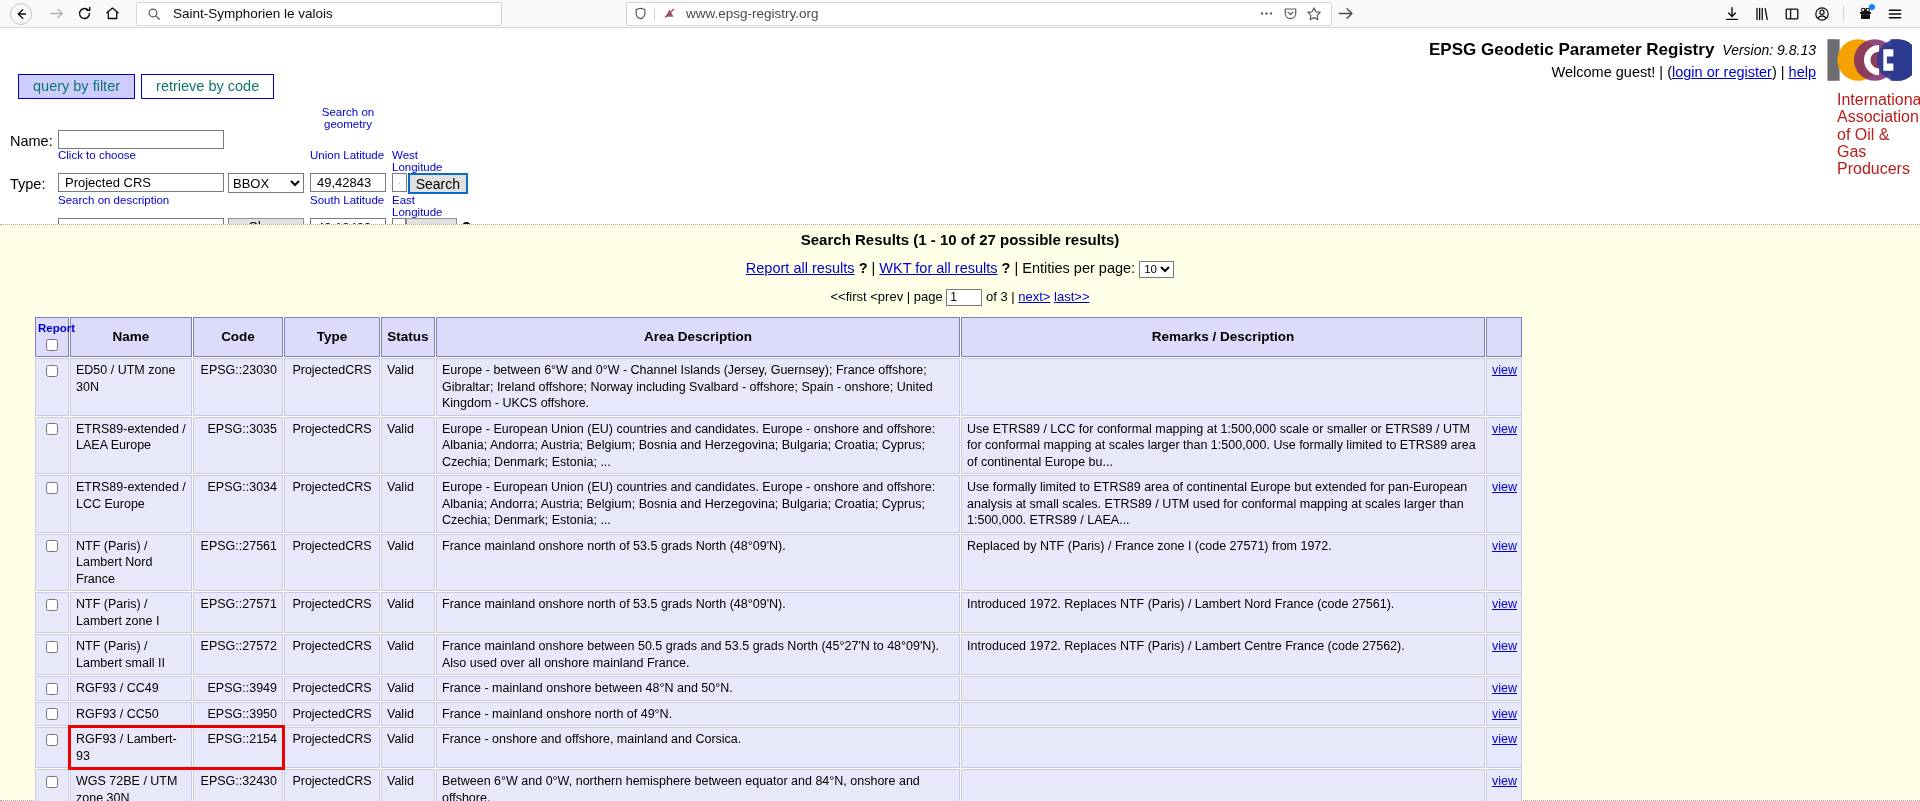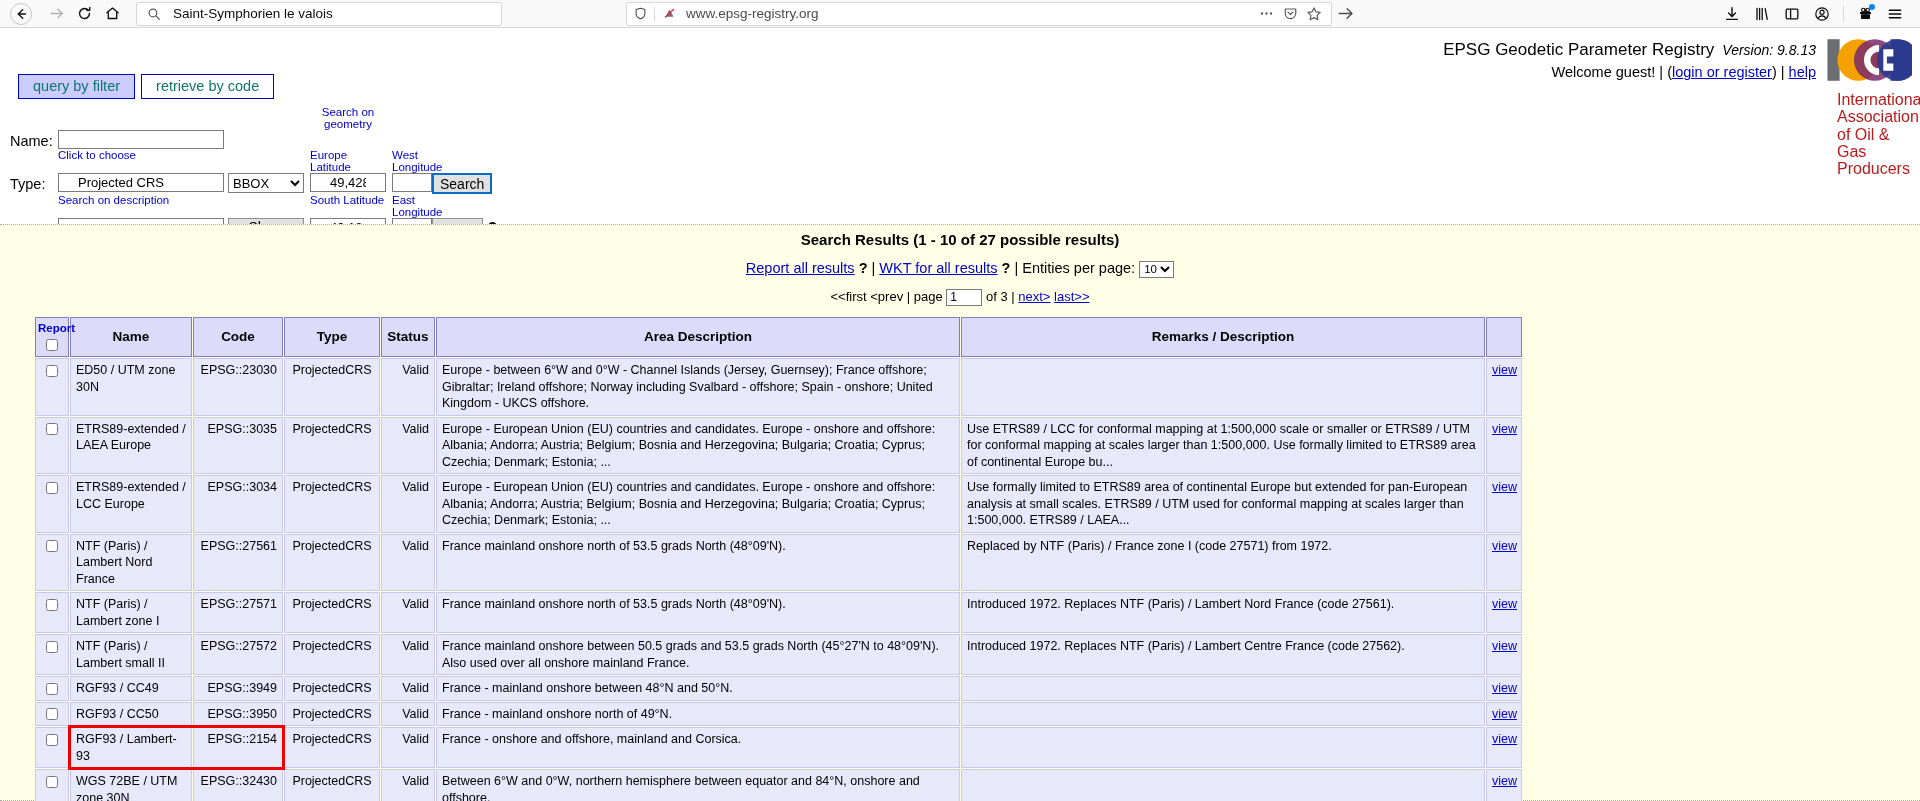--- a/index.html
+++ b/index.html
@@ -114,21 +114,21 @@
 
   
   #site-header {
     position: absolute;
     top: 8px; right: 8px;
     display: flex;
     align-items: flex-start;
   }
   #header-text { text-align: right; padding-top: 4px; padding-right: 10px; }
   #reg-title {
-    font-size: 17px; font-weight: normal; color: #000;
+    font-size: 17px; font-weight: bold; color: #000;
     display:inline;
     text-align:center;
   }
   #reg-version {
     font-size: 14px; font-style: italic; color:#000;
     display:inline; margin-left: 8px;
   }
   #welcome-line {
     font-size: 14.5px; color:#000; margin-top: 4px;
   }
@@ -159,21 +159,21 @@
   }
   .flabel { font-size:14.5px; color:#000; text-align:left; padding-top:3px;}
   .minilink { font-size:11.5px; color:#0000cc; line-height:1.05; }
   .minilink.center { text-align:center; }
   input.txt {
     font-family:"Liberation Sans", sans-serif;
     font-size: 13px;
     height: 19px;
     border: 1px solid #7b7b7b;
     background:#fff;
-    padding: 1px 19px;
+    padding: 1px 6px;
     width: 100%;
     color:#000;
   }
   select.sel {
     font-family:"Liberation Sans", sans-serif;
     font-size: 13px;
     height: 20px;
     width: 100%;
     border:1px solid #7b7b7b;
     background:#fff;
@@ -260,21 +260,21 @@
     vertical-align: top;
     line-height: 1.32;
   }
   td.c-chk, th.c-chk { background: transparent; border: none; text-align:center; padding:0; width:34px;}
   th.c-chk { background:transparent; border:none;}
   .rep-head { font-size:11.5px; color:#0000cc; display:block; line-height:1; margin-bottom:2px;}
   input[type=checkbox] { width:12px;height:12px; margin:0; vertical-align: middle;}
   td.c-name { width: 122px; }
   td.c-code { width: 90px; text-align:right;}
   td.c-type { width: 96px; text-align:center;}
-  td.c-status { width: 54px; text-align:right;}
+  td.c-status { width: 54px; text-align:left;}
   td.c-area { width: 524px; }
   td.c-rem { width: 524px; }
   td.c-view, th.c-view {
     width: 36px; background:#d4d4d4; border:1px solid #c9c9ea;
     text-align:center; vertical-align: bottom; padding-bottom:4px;
   }
   th.c-view { background:transparent; border:none;}
   td.c-view a { color:#0000cc; font-size:12.5px; }
 
   #highlight-box {
@@ -472,21 +472,21 @@
         <div></div>
         <div></div>
         <div></div>
         <div></div>
 
       <div></div>
       <div class="minilink">Click to choose</div>
       <div></div>
         <div></div>
         <div></div>
-      <div class="minilink">Europe Latitude</div>
+      <div class="minilink">Union Latitude</div>
       <div></div>
       <div class="minilink">West Longitude</div>
 
       <div class="flabel">Type:</div>
       <div>
         <input class="txt" type="text" value="Projected CRS" style="">
       </div>
       <div></div>
       <div>
         <select class="sel">

